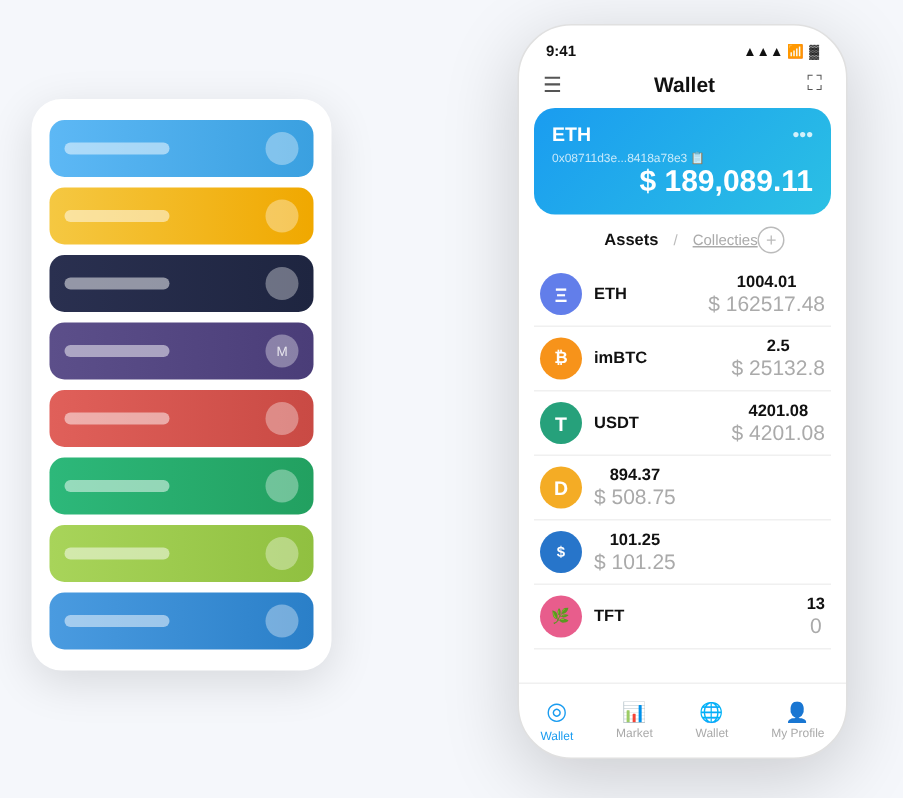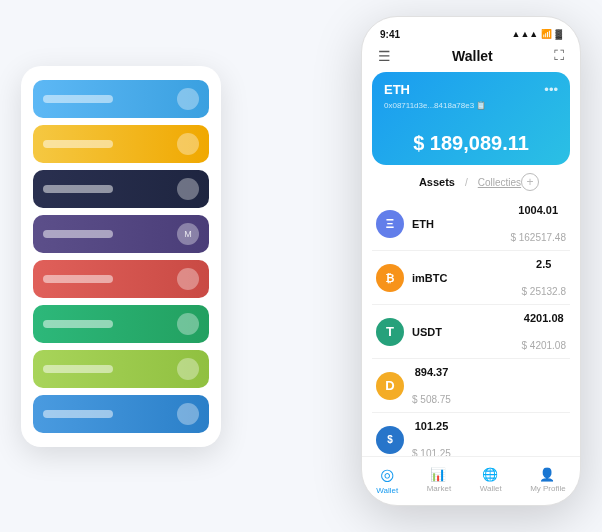--- a/index.html
+++ b/index.html
@@ -55,21 +55,21 @@
       background: rgba(255,255,255,0.35);
       display: flex;
       align-items: center;
       justify-content: center;
       font-size: 9px;
       color: rgba(255,255,255,0.8);
     }
     
     .phone {
       position: absolute;
-      right: 0;
+      right: 16px;
       top: 0;
       width: 220px;
       height: 490px;
       background: white;
       border-radius: 36px;
       box-shadow: 0 12px 50px rgba(0,0,0,0.18);
       overflow: hidden;
       display: flex;
       flex-direction: column;
       border: 1.5px solid #e0e0e0;
@@ -133,27 +133,27 @@
       font-weight: 700;
       color: white;
     }
     .eth-card-more {
       font-size: 13px;
       color: rgba(255,255,255,0.8);
     }
     .eth-card-addr {
       font-size: 8px;
       color: rgba(255,255,255,0.75);
-      margin-bottom: 22px;
+      margin-bottom: 0;
     }
     .eth-card-balance {
       font-size: 20px;
       font-weight: 700;
       color: white;
-      text-align: center;
+      text-align: right;
     }
     
     .assets-header {
       display: flex;
       justify-content: center;
       align-items: center;
       padding: 0 14px 6px;
       flex-shrink: 0;
       margin-left: 16px;
     }
@@ -218,23 +218,22 @@
     }
     .asset-amounts {
       text-align: center;
     }
     .asset-amount {
       font-size: 11px;
       font-weight: 600;
       color: #111;
     }
     .asset-usd {
-      font-size: 10px;
+      font-size: 14px;
       color: #aaa;
-      margin-top: 16px;
     }
     
     .bottom-nav {
       display: flex;
       justify-content: space-around;
       align-items: center;
       padding: 8px 0 10px;
       border-top: 1px solid #f0f0f0;
       flex-shrink: 0;
     }

